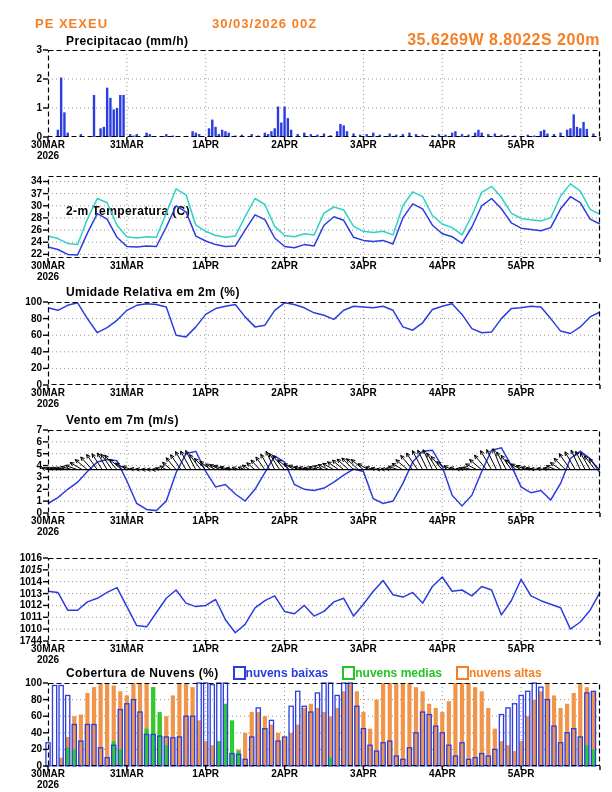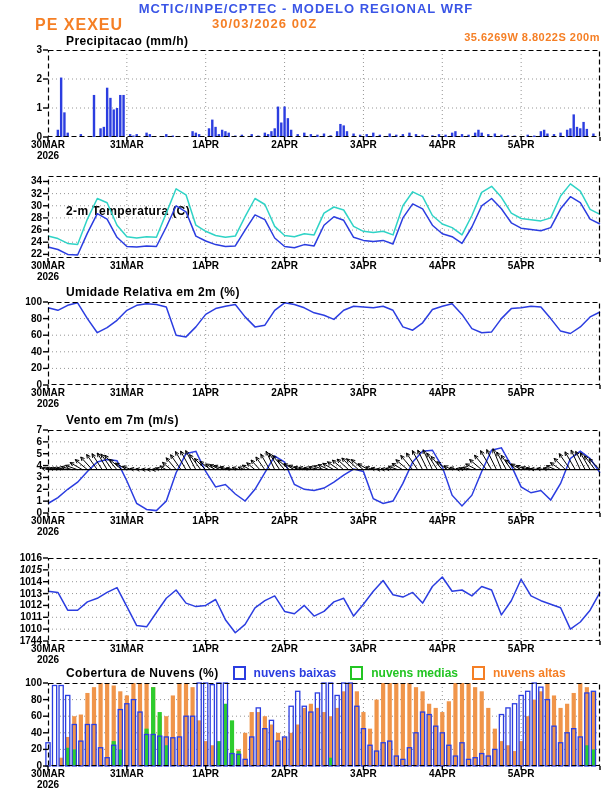--- a/index.html
+++ b/index.html
@@ -1,38 +1,37 @@
 <!DOCTYPE html>
 <html><head>
 <meta charset="utf-8">
 <style>
   html,body{margin:0;padding:0;background:#fff;}
   #page{position:relative;width:612px;height:792px;background:#fff;overflow:hidden;
         font-family:"Liberation Sans", sans-serif;font-weight:bold;color:#000;}
   .hdr1{position:absolute;top:1px;left:0;right:0;text-align:center;font-size:13px;
         letter-spacing:1px;color:#3a55e6;}
-  .hdr-station{position:absolute;top:16px;left:35px;font-size:16px;letter-spacing:1px;color:#f57f25;}
+  .hdr-station{position:absolute;top:16px;left:35px;font-size:13px;letter-spacing:1px;color:#f57f25;}
   .hdr-run{position:absolute;top:16px;left:212px;font-size:13px;letter-spacing:1px;color:#f57f25;}
-  .hdr-coords{position:absolute;top:31px;right:12px;font-size:11px;letter-spacing:.5px;color:#f57f25;}
+  .hdr-coords{position:absolute;top:31px;right:12px;font-size:16px;letter-spacing:.5px;color:#f57f25;}
   .ptitle{position:absolute;font-size:12px;letter-spacing:.4px;color:#000;white-space:nowrap;}
   .ptitle2{position:absolute;font-size:12px;letter-spacing:.4px;color:#2fd3c6;white-space:nowrap;}
   .plot{position:absolute;left:48px;width:552px;}
   .plot svg{position:absolute;left:0;top:0;overflow:visible;}
   .ylab{position:absolute;font-size:10px;text-align:right;white-space:nowrap;}
   .xlab{position:absolute;font-size:10px;text-align:center;width:60px;white-space:nowrap;}
   .legend-row{position:absolute;left:66px;top:666px;font-size:12px;display:flex;gap:14px;align-items:center;white-space:nowrap;}
-  .leg-item{display:flex;align-items:center;gap:8px;}
+  .leg-item{display:flex;align-items:center;gap:0;}
   .swatch{display:inline-block;width:9px;height:10px;background:#fff;border:2px solid;}
   .c-blue{color:#2b3de0;} .c-green{color:#23c523;} .c-orange{color:#f57f25;}
 </style>
 </head>
 <body>
 
 <div id="page">
-  <div class="hdr1">MCTIC/INPE/CPTEC - MODELO REGIONAL WRF</div>
   <div class="hdr-station">PE XEXEU</div>
   <div class="hdr-run">30/03/2026 00Z</div>
   <div class="hdr-coords">35.6269W 8.8022S 200m</div>
 
   <div class="ptitle" style="left:66px;top:34px;">Precipitacao (mm/h)</div>
   <div class="ptitle" style="left:66px;top:159px;margin-top:45px;">2-m Temperatura (C)</div>
   <div class="ptitle" style="left:66px;top:285px;">Umidade Relativa em 2m (%)</div>
   <div class="ptitle" style="left:66px;top:413px;">Vento em 7m (m/s)</div>
 
   <div class="legend-row">
@@ -868,21 +867,21 @@
       <div class="xlab" style="left: 254.571px; top: 139px;">2APR</div>
       <div class="xlab" style="left: 333.429px; top: 139px;">3APR</div>
       <div class="xlab" style="left: 412.286px; top: 139px;">4APR</div>
       <div class="xlab" style="left: 491.143px; top: 139px;">5APR</div>
       <div class="xlab" style="left: 18px; top: 150px;">2026</div>
       <div class="ylab" style="left: 2px; width: 40px; top: 248.356px;">22</div>
       <div class="ylab" style="left: 2px; width: 40px; top: 236.207px; text-align: right;">24</div>
       <div class="ylab" style="left: 2px; width: 40px; top: 224.059px;">26</div>
       <div class="ylab" style="left: 2px; width: 40px; top: 211.911px;">28</div>
       <div class="ylab" style="left: 2px; width: 40px; top: 199.763px;">30</div>
-      <div class="ylab" style="left: 2px; width: 40px; top: 187.615px;">32</div>
+      <div class="ylab" style="left: 2px; width: 40px; top: 187.615px;">37</div>
       <div class="ylab" style="left: 2px; width: 40px; top: 175.467px;">34</div>
       <div class="xlab" style="left: 18px; top: 260px;">30MAR</div>
       <div class="xlab" style="left: 96.8571px; top: 260px;">31MAR</div>
       <div class="xlab" style="left: 175.714px; top: 260px;">1APR</div>
       <div class="xlab" style="left: 254.571px; top: 260px;">2APR</div>
       <div class="xlab" style="left: 333.429px; top: 260px;">3APR</div>
       <div class="xlab" style="left: 412.286px; top: 260px;">4APR</div>
       <div class="xlab" style="left: 491.143px; top: 260px;">5APR</div>
       <div class="xlab" style="left: 18px; top: 271px;">2026</div>
       <div class="ylab" style="left: 2px; width: 40px; top: 379px;">0</div>

